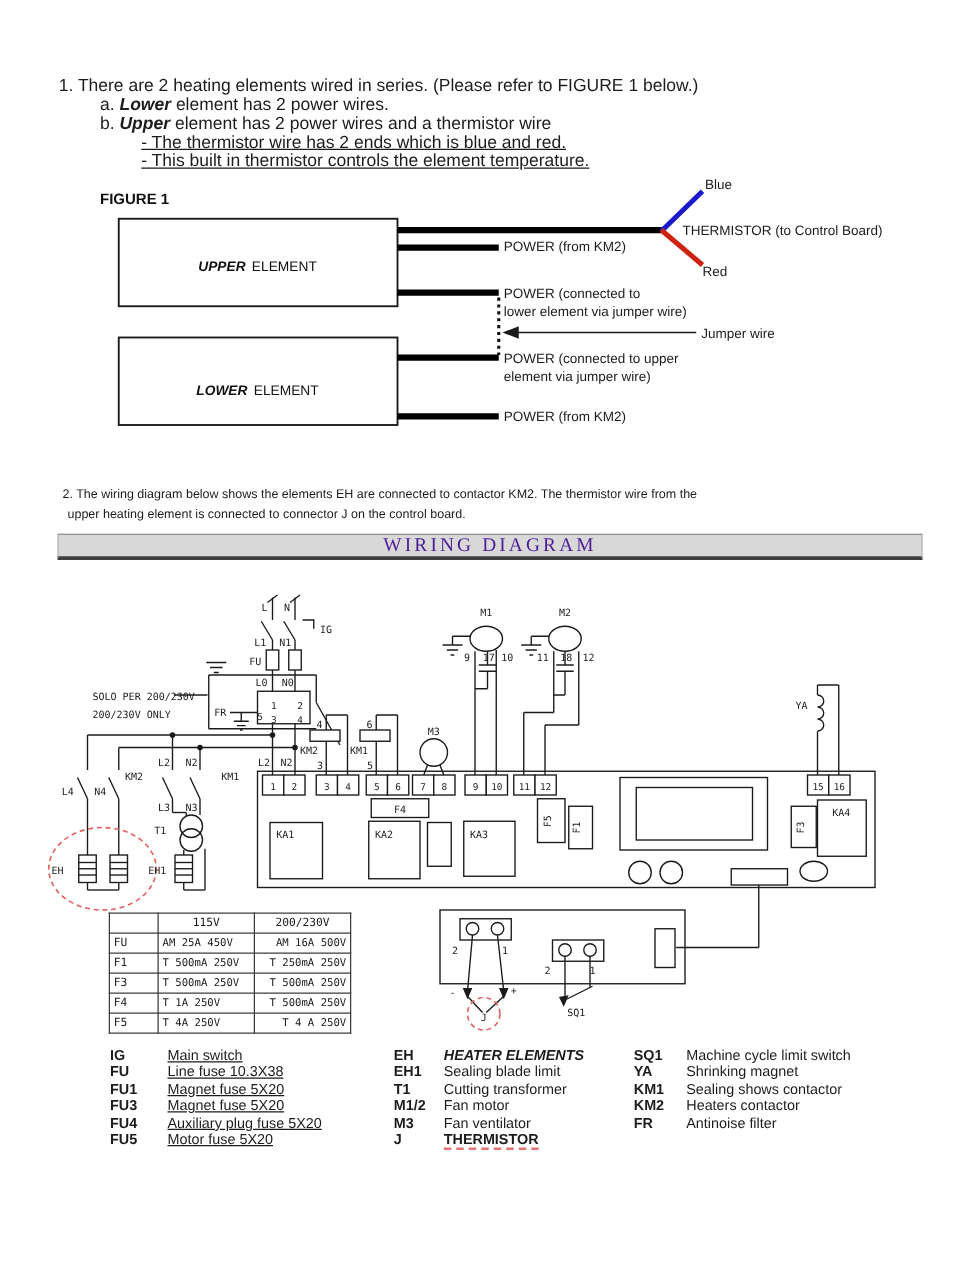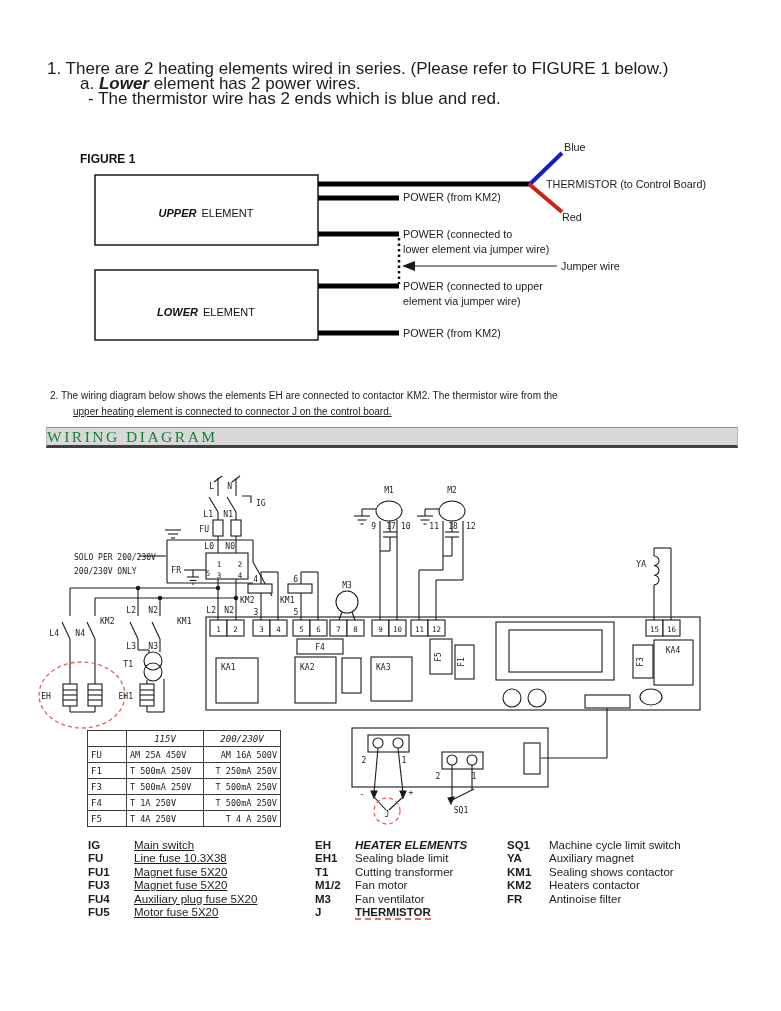--- a/index.html
+++ b/index.html
@@ -1,71 +1,73 @@
 <!DOCTYPE html>
 <html><head>
 <meta charset="utf-8">
 <style>
   html,body{margin:0;padding:0;background:#fff;}
   .page{position:relative;width:781px;height:1011px;background:#ffffff;overflow:hidden;
         font-family:"Liberation Sans",sans-serif;color:#1c1c1c;}
   
-  .p1{position:absolute;left:47px;top:61px;font-size:17px;line-height:15px;width:700px;}
+  .p1{position:absolute;left:47px;top:61px;font-size:14px;line-height:15px;width:700px;}
   .p1 .ind1{margin-left:33px;}
-  .p1 .ind2{margin-left:41px;}
+  .p1 .ind2{margin-left:66px;text-decoration:underline;}
   .bi{font-weight:bold;font-style:italic;}
   .p2{position:absolute;left:50px;top:388px;font-size:10px;line-height:15.5px;width:700px;}
-  .p2 .l2{margin-left:23px;text-decoration:underline;}
+  .p2 .l2{margin-left:4px;}
   
   .banner{position:absolute;left:46px;top:427px;width:690px;height:17px;background:#d8d8d8;
           border-top:1px solid #8f8f8f;border-left:1px solid #b5b5b5;border-right:1px solid #b5b5b5;
-          border-bottom:3px solid #3f3f3f;text-align:left;
+          border-bottom:3px solid #3f3f3f;text-align:center;
           font-family:"Liberation Serif",serif;font-size:15.5px;letter-spacing:2.5px;
-          line-height:17px;color:#15803d;}
+          line-height:17px;color:#4c1d95;}
   
   svg{position:absolute;left:0;}
   .fig1{top:130px;}
   .wire{top:455px;}
   .w{stroke:#1b1b1b;stroke-width:1.1;fill:none;}
   .wf{stroke:#1b1b1b;stroke-width:1.1;fill:#ffffff;}
   .wt{font:8px "DejaVu Sans Mono",monospace;fill:#1b1b1b;}
   .wt7{font:7.5px "DejaVu Sans Mono",monospace;fill:#1b1b1b;}
   .ft{font:10.8px "Liberation Sans",sans-serif;fill:#1b1b1b;}
   .ftt{font:bold 12px "Liberation Sans",sans-serif;fill:#111;}
   .bel{font:italic bold 11px "Liberation Sans",sans-serif;fill:#111;}
   .bel2{font:11px "Liberation Sans",sans-serif;fill:#111;}
   
   .fusetab{position:absolute;left:87px;top:730px;border-collapse:collapse;
            font:8.5px "DejaVu Sans Mono",monospace;color:#1b1b1b;}
   .fusetab td{border:1px solid #3c3c3c;height:15px;padding:0 3px;white-space:nowrap;}
   .fusetab td.c0{width:32px;font-size:9px;}
   .fusetab td.c1{width:70px;}
   .fusetab td.c2{width:70px;text-align:right;}
-  .fusetab tr.hd td{text-align:center;font-size:9px;font-style:italic;}
+  .fusetab tr.hd td{text-align:center;font-size:9px;}
   
   .lg{position:absolute;top:839px;font-size:11.5px;line-height:13.4px;white-space:nowrap;}
   .lg1{left:88px;text-decoration:underline;}
   .lg2{left:315px;}
   .lg3{left:507px;}
   .lg .k{display:inline-block;font-weight:bold;}
   .lg1 .k{width:46px;}
   .lg2 .k{width:40px;}
   .lg3 .k{width:42px;}
   .lg .vbi{font-weight:bold;font-style:italic;margin-top:36px;}
   .lg .vj{font-weight:bold;border-bottom:2px dashed #e57373;}
 </style>
 </head>
 <body>
 
 <div class="page">
 
   <div class="p1">
     <div><span>1. There are 2 heating elements wired in series. (Please refer to FIGURE 1 below.)</span></div>
     <div class="ind1"><span>a. </span><span class="bi">Lower</span><span> element has 2 power wires.</span></div>
+    <div class="ind1"><span>b. </span><span class="bi">Upper</span><span> element has 2 power wires and a thermistor wire</span></div>
     <div class="ind2"><span>- The thermistor wire has 2 ends which is blue and red.</span></div>
+    <div class="ind2"><span>- This built in thermistor controls the element temperature.</span></div>
   </div>
 
   <svg class="fig1" width="781" height="235" viewBox="0 130 781 235">
     <text x="80" y="163" class="ftt">FIGURE 1</text>
 
     <g>
       <rect x="95" y="175" width="223" height="70" fill="none" stroke="#1a1a1a" stroke-width="1.5"></rect>
       <text x="206" y="217" text-anchor="middle"><tspan class="bel">UPPER</tspan><tspan class="bel2" dx="5">ELEMENT</tspan></text>
     </g>
     <g>
@@ -455,19 +457,19 @@
   <div class="lg lg2">
     <div><span class="k">EH</span><span class="vbi">HEATER ELEMENTS</span></div>
     <div><span class="k">EH1</span><span>Sealing blade limit</span></div>
     <div><span class="k">T1</span><span>Cutting transformer</span></div>
     <div><span class="k">M1/2</span><span>Fan motor</span></div>
     <div><span class="k">M3</span><span>Fan ventilator</span></div>
     <div><span class="k">J</span><span class="vj">THERMISTOR</span></div>
   </div>
   <div class="lg lg3">
     <div><span class="k">SQ1</span><span>Machine cycle limit switch</span></div>
-    <div><span class="k">YA</span><span>Auxiliary magnet</span></div>
+    <div><span class="k">YA</span><span>Shrinking magnet</span></div>
     <div><span class="k">KM1</span><span>Sealing shows contactor</span></div>
     <div><span class="k">KM2</span><span>Heaters contactor</span></div>
     <div><span class="k">FR</span><span>Antinoise filter</span></div>
   </div>
 
 </div>
 
 </body></html>

